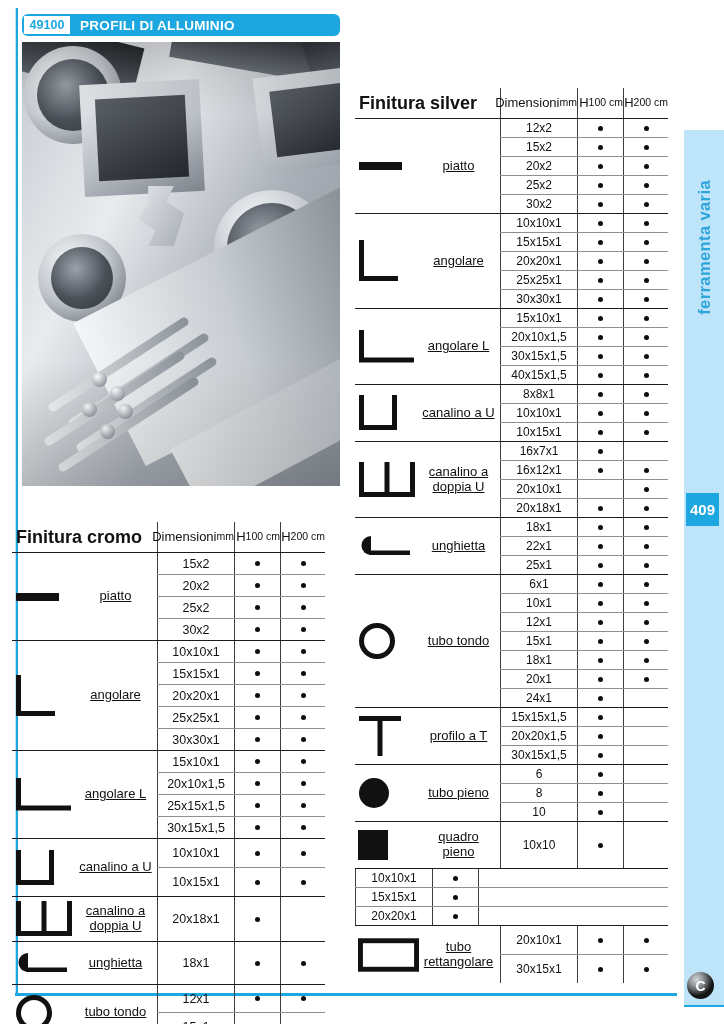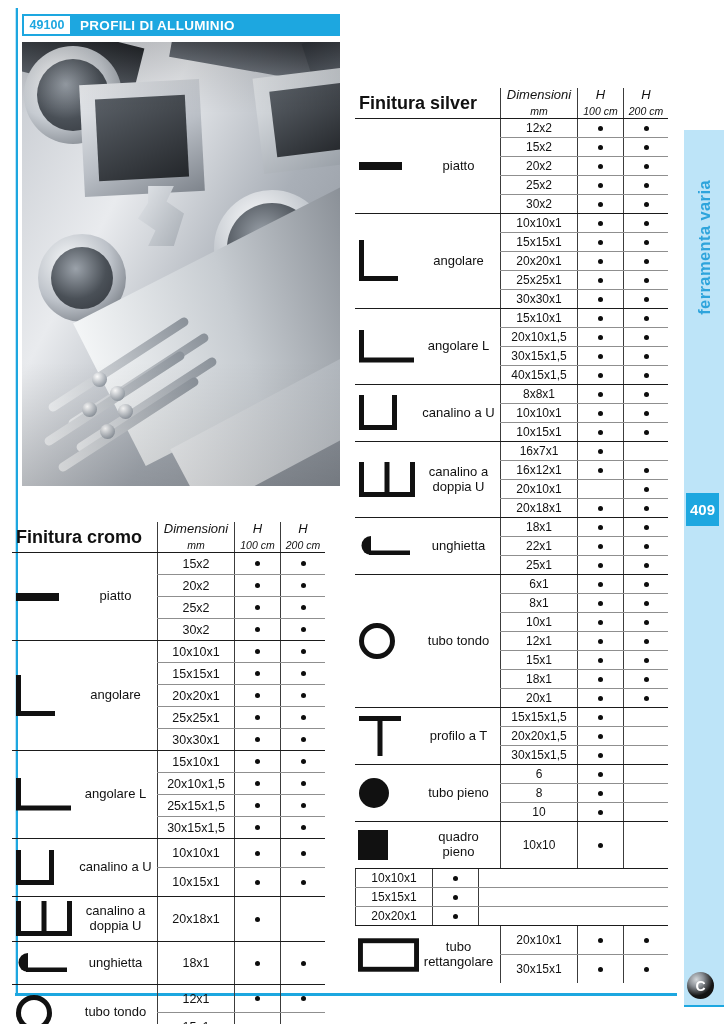--- a/index.html
+++ b/index.html
@@ -6,21 +6,21 @@
   body{width:724px;height:1024px;background:#ffffff;font-family:"Liberation Sans",sans-serif;overflow:hidden;}
   #page{position:relative;width:724px;height:1024px;background:#fff;}
 
   
   #left-rule{position:absolute;left:15px;top:8px;width:3px;height:988px;
     background:linear-gradient(90deg,#bfe4f6 0 40%,var(--accent,#1da7e0) 40% 100%);}
   #bottom-rule{position:absolute;left:15px;top:993px;width:662px;height:3px;background:var(--accent,#1da7e0);}
   #side-bottom-rule{position:absolute;left:684px;top:1004px;width:40px;height:3px;background:var(--accent,#1da7e0);}
 
   
-  #header{position:absolute;left:22px;top:14px;width:318px;height:22px;background:var(--accent,#1da7e0);}
+  #header{position:absolute;left:22px;top:14px;width:318px;height:22px;background:var(--accent,#1da7e0);border-radius:6px;}
   #header .code-box{position:absolute;left:2px;top:2px;bottom:2px;width:46px;background:#fff;color:var(--accent,#1da7e0);
     font-weight:bold;font-size:12.5px;display:flex;align-items:center;justify-content:center;}
   #header .header-title{position:absolute;left:58px;top:0;height:22px;display:flex;align-items:center;color:#fff;
     font-weight:bold;font-size:13.5px;letter-spacing:.3px;}
 
   
   #photo{position:absolute;left:22px;top:42px;width:318px;height:444px;overflow:hidden;
     background:linear-gradient(118deg,#c6cad0 0%,#e9ebee 32%,#a9afb7 62%,#878d95 100%);}
   .ph{position:absolute;}
   #ph-dark1{left:-12px;top:-10px;width:130px;height:52px;transform:rotate(14deg);background:linear-gradient(180deg,#26292d,#5d636b);}
@@ -48,26 +48,26 @@
   
   .ptable{position:absolute;width:313px;color:#111;}
   #table-left{left:12px;top:490px;margin-top:32px;}
   #table-right{left:355px;top:88px;}
   .thead{display:flex;height:30px;border-bottom:1.6px solid #1b1b1b;}
   .th-title{width:145px;display:flex;align-items:center;padding-left:4px;box-sizing:border-box;
     font-weight:bold;font-size:18px;}
   .col-dim{width:78px;box-sizing:border-box;border-left:1px solid #3c3c3c;border-right:1px solid #3c3c3c;}
   .col-h{width:45px;box-sizing:border-box;}
   .col-h2{border-left:1px solid #3c3c3c;}
-  .th-dim,.th-h{display:flex;flex-direction:column;align-items:center;justify-content:space-between;line-height:1.12;font-style:italic;}
+  .th-dim,.th-h{display:flex;flex-direction:row;align-items:center;justify-content:flex-end;line-height:1.12;}
   .th-main{font-size:13px;}
   .th-sub{font-size:10.5px;}
   .tgroup{display:flex;border-bottom:1.6px solid #1b1b1b;}
   .tgroup:last-child{border-bottom:none;}
-  .c-prof{width:145px;box-sizing:border-box;display:flex;align-items:center;}
+  .c-prof{width:145px;box-sizing:border-box;display:flex;align-items:center;text-decoration:underline;}
   .g-icon{width:64px;display:flex;justify-content:flex-start;align-items:center;padding-left:3px;box-sizing:border-box;}
   .g-label{flex:1;text-align:center;font-size:13px;line-height:1.15;white-space:pre-line;padding-right:2px;}
   .rows{flex:1;display:flex;flex-direction:column;}
   .row{display:flex;border-bottom:1px solid #8f8f8f;}
   .rows .row:last-child{border-bottom:none;}
   .cell-dim{display:flex;align-items:center;justify-content:center;font-size:12px;}
   .t-left .cell-dim{font-size:12.5px;}
   .cell-h{display:flex;align-items:center;justify-content:center;}
   .dot{width:5px;height:5px;border-radius:50%;background:#0d0d0d;}
   .t-left .row{height:21px;}
@@ -731,29 +731,20 @@
             <div class="row">
               <div class="col-dim cell-dim">6x1</div>
               <div class="col-h cell-h">
                 <span class="dot"></span>
               </div>
               <div class="col-h cell-h col-h2">
                 <span class="dot"></span>
               </div>
             </div>
             <div class="row">
-              <div class="col-dim cell-dim">8x1</div>
-              <div class="col-h cell-h">
-                <span class="dot"></span>
-              </div>
-              <div class="col-h cell-h col-h2">
-                <span class="dot"></span>
-              </div>
-            </div>
-            <div class="row">
               <div class="col-dim cell-dim">10x1</div>
               <div class="col-h cell-h">
                 <span class="dot"></span>
               </div>
               <div class="col-h cell-h col-h2">
                 <span class="dot"></span>
               </div>
             </div>
             <div class="row">
               <div class="col-dim cell-dim">12x1</div>
@@ -783,20 +774,27 @@
               </div>
             </div>
             <div class="row">
               <div class="col-dim cell-dim">20x1</div>
               <div class="col-h cell-h">
                 <span class="dot"></span>
               </div>
               <div class="col-h cell-h col-h2">
                 <span class="dot"></span>
               </div>
+            </div>
+            <div class="row">
+              <div class="col-dim cell-dim">24x1</div>
+              <div class="col-h cell-h">
+                <span class="dot"></span>
+              </div>
+              <div class="col-h cell-h col-h2"></div>
             </div>
           </div>
         </div>
         <div class="tgroup group-7">
           <div class="c-prof">
             <span class="g-icon">
               <svg width="44" height="44" viewBox="0 0 44 44">
                 <rect x="1" y="2" width="42" height="5" fill="#111"></rect>
                 <rect x="19.5" y="2" width="5" height="40" fill="#111"></rect>
               </svg>

